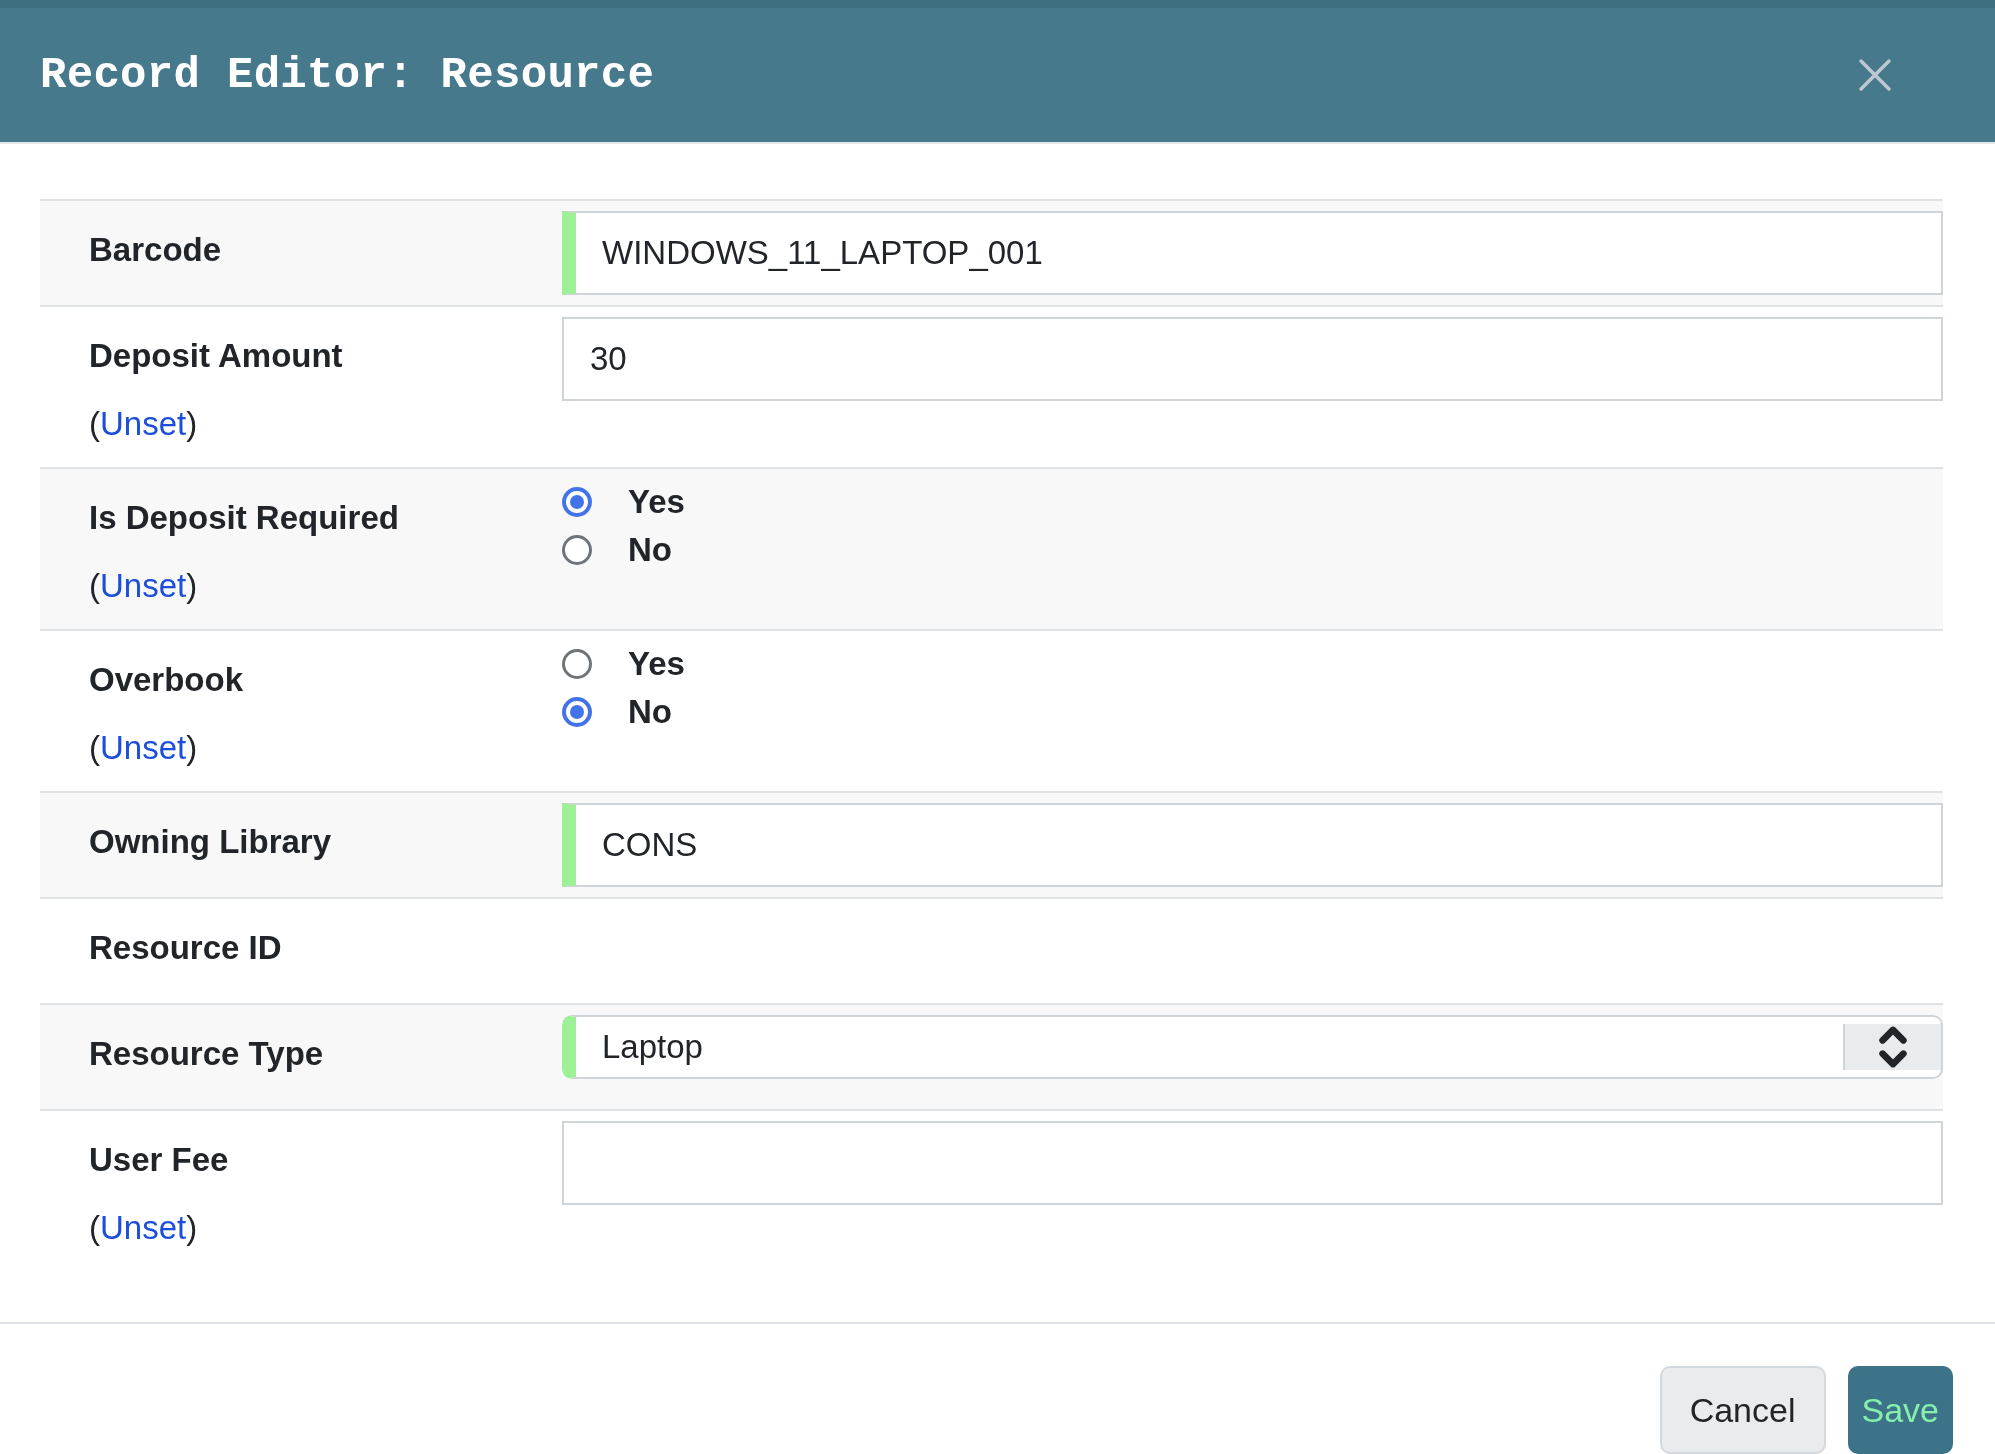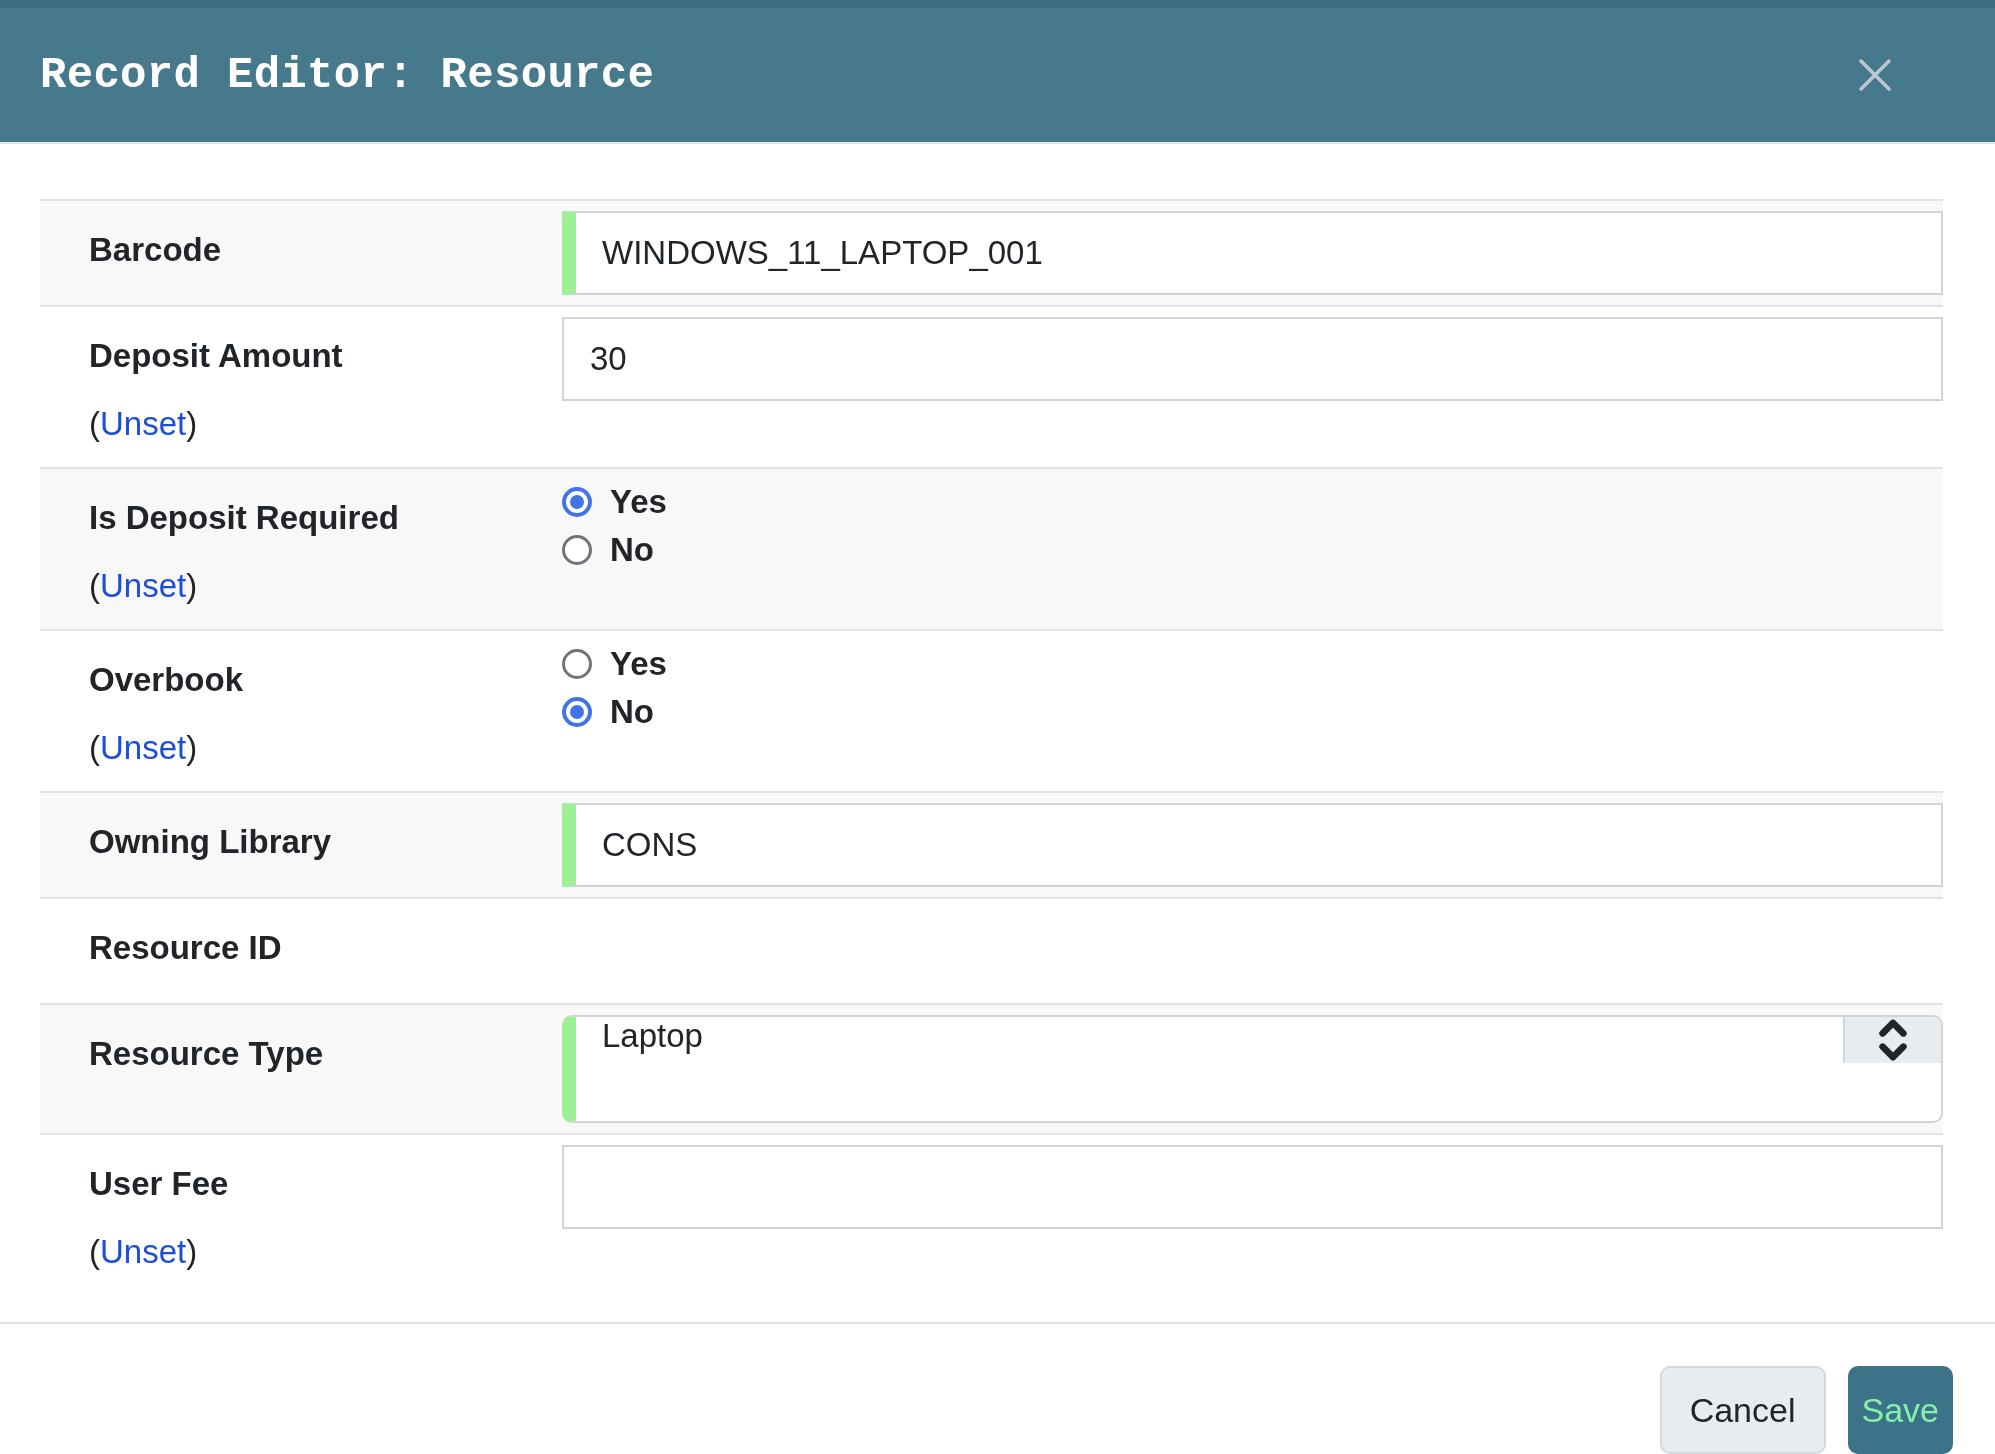--- a/index.html
+++ b/index.html
@@ -48,23 +48,23 @@
   .text-input {
     height: 84px; background: #FFFFFF;
     border: 2px solid #CED4DA; border-radius: 0;
     display: flex; align-items: center;
     padding-left: 26px; box-sizing: border-box;
     font-size: 33px; color: #212529; cursor: text;
   }
   .text-input.required, .select-input.required { border-left: 14px solid #9EF096; }
 
   .select-input {
-    height: 108px; background: #FFFFFF;
+    height: 64px; background: #FFFFFF;
     border: 2px solid #CED4DA; border-radius: 10px;
-    display: flex; align-items: flex-start; overflow: hidden;
+    display: flex; align-items: center; overflow: hidden;
     box-sizing: border-box; cursor: pointer;
   }
   .select-value { flex: 1; display: flex; align-items: center; padding-left: 26px; font-size: 33px; color: #212529; }
   .stepper {
     width: 96px; flex: none; background: #E9ECEF;
     border-left: 2px solid #CED4DA;
     display: flex; align-items: center; justify-content: center; cursor: pointer;
   }
 
   .radio-group { display: flex; flex-direction: column; gap: 10px; padding-top: 4px; }
@@ -73,21 +73,21 @@
     width: 30px; height: 30px; flex: none; border-radius: 50%;
     border: 3px solid #6F747A; background: #fff; position: relative; box-sizing: border-box;
   }
   .radio-circle.checked { border: 4px solid #4273E8; }
   .radio-circle .dot { display: none; }
   .radio-circle.checked .dot {
     display: block; position: absolute; left: 50%; top: 50%;
     transform: translate(-50%, -50%);
     width: 14px; height: 14px; border-radius: 50%; background: #4273E8;
   }
-  .radio-label { margin-left: 18px; font-size: 33px; font-weight: 700; color: #212529; }
+  .radio-label { margin-left: 36px; font-size: 33px; font-weight: 700; color: #212529; }
 
   
   .modal-footer {
     height: 132px; flex: none; background: #fff;
     border-top: 2px solid #DEE2E6;
     display: flex; align-items: flex-end; justify-content: flex-end;
     gap: 22px; padding: 0 42px; box-sizing: border-box;
   }
   .btn {
     height: 88px; font-size: 34px; border-radius: 10px;

